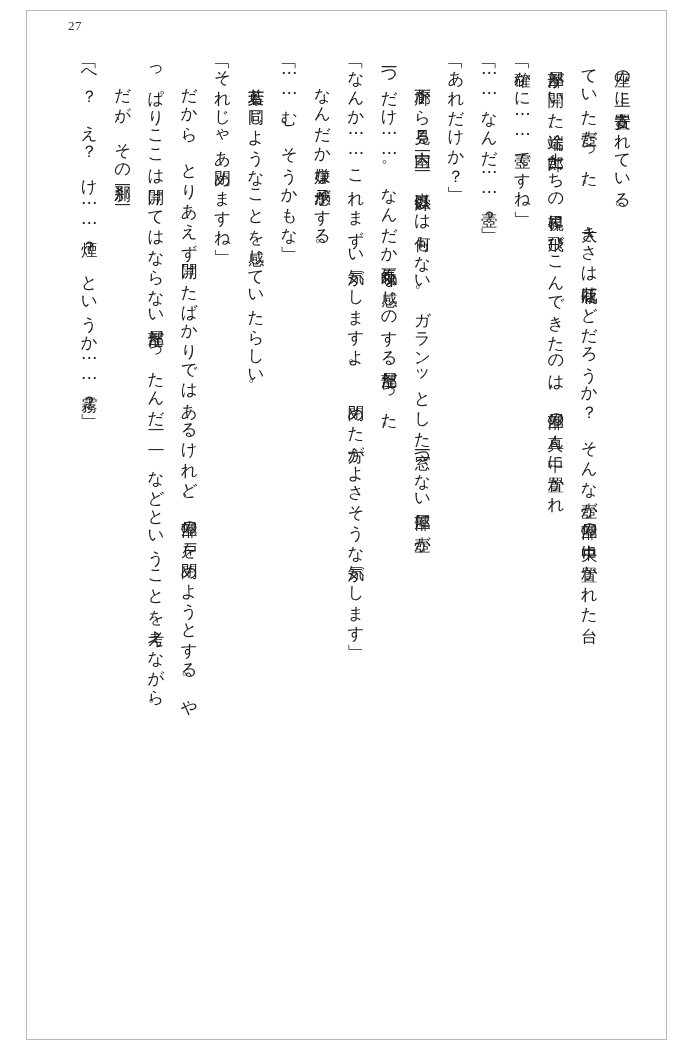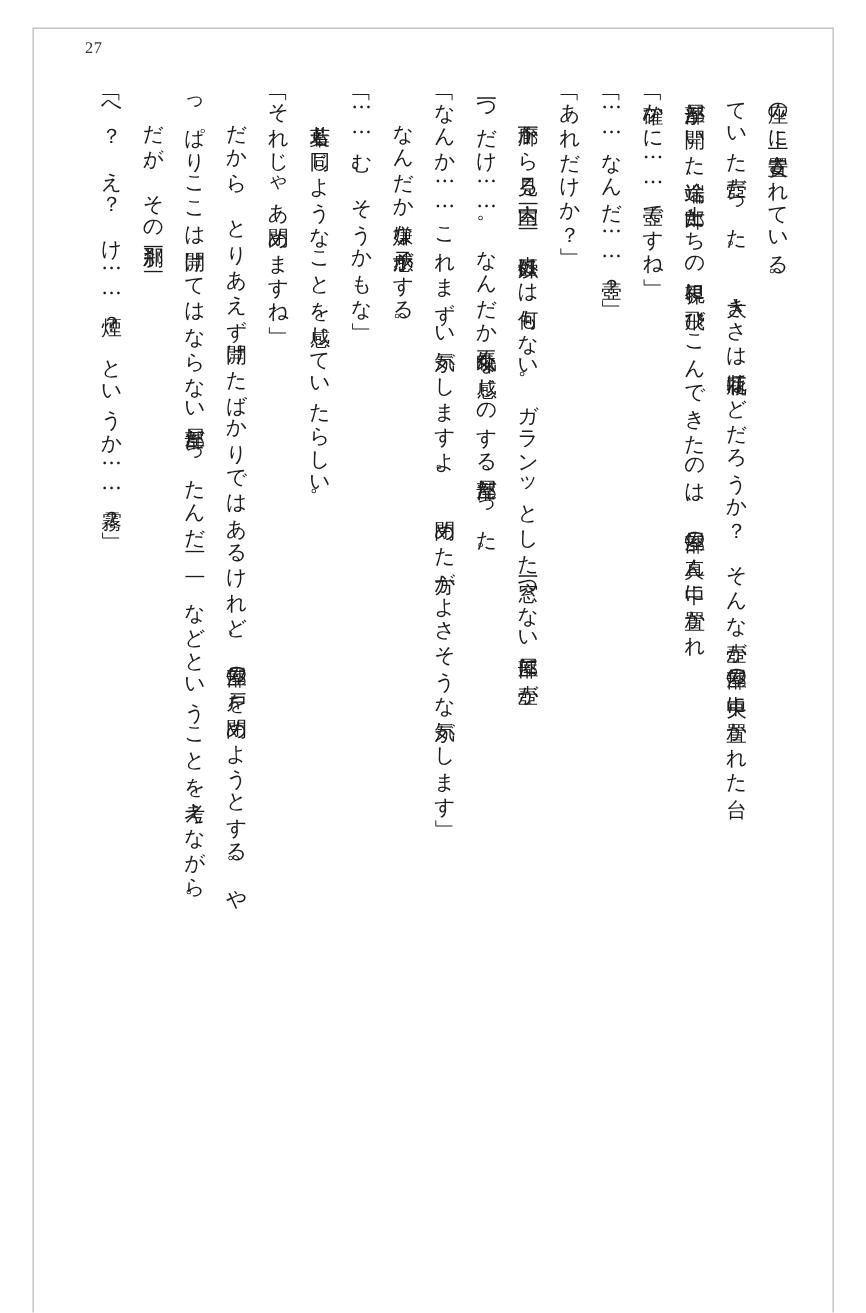--- a/index.html
+++ b/index.html
@@ -11,21 +11,21 @@
     width: 693px;
     height: 1050px;
     font-family: "Liberation Serif", "DejaVu Serif", serif;
     color: #1a1a1a;
     position: relative;
     overflow: hidden;
   }
   .page {
     position: absolute;
     left: 0;
-    top: 12px;
+    top: 0;
     width: 693px;
     height: 760px;
     background: #fff;
   }
   .page-frame {
     position: absolute;
     left: 26px;
     top: 10px;
     width: 641px;
     height: 1030px;

